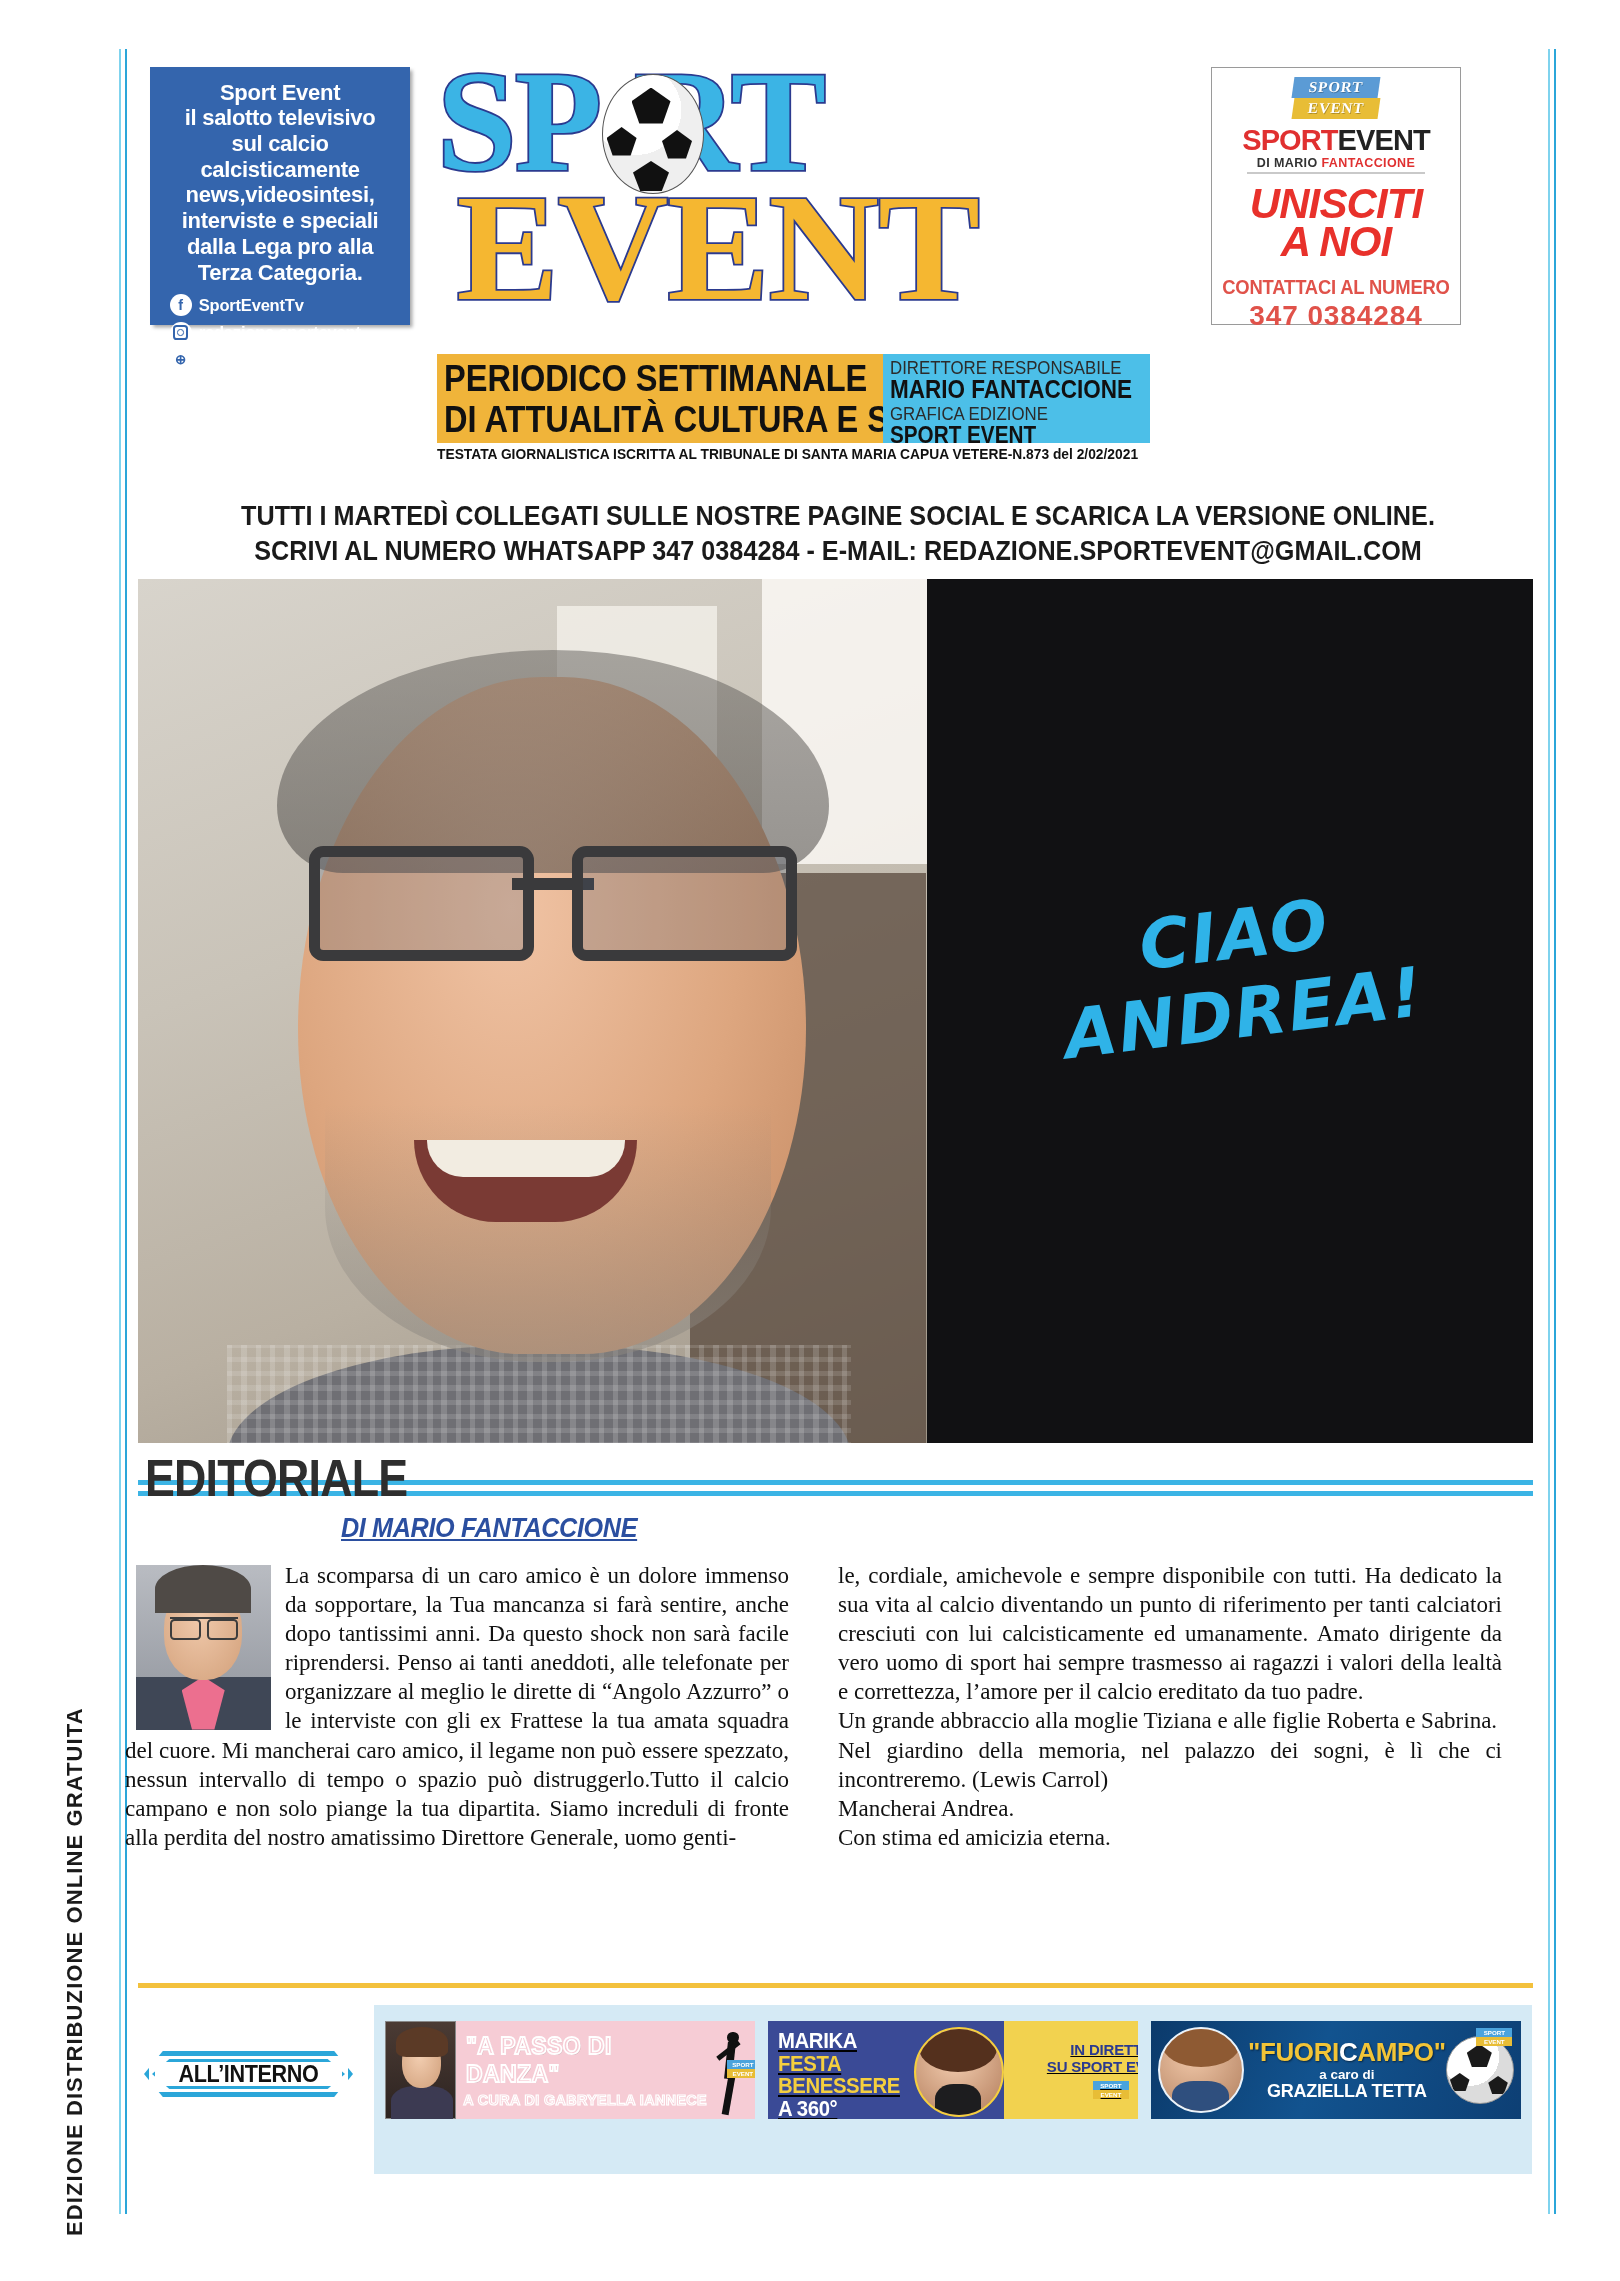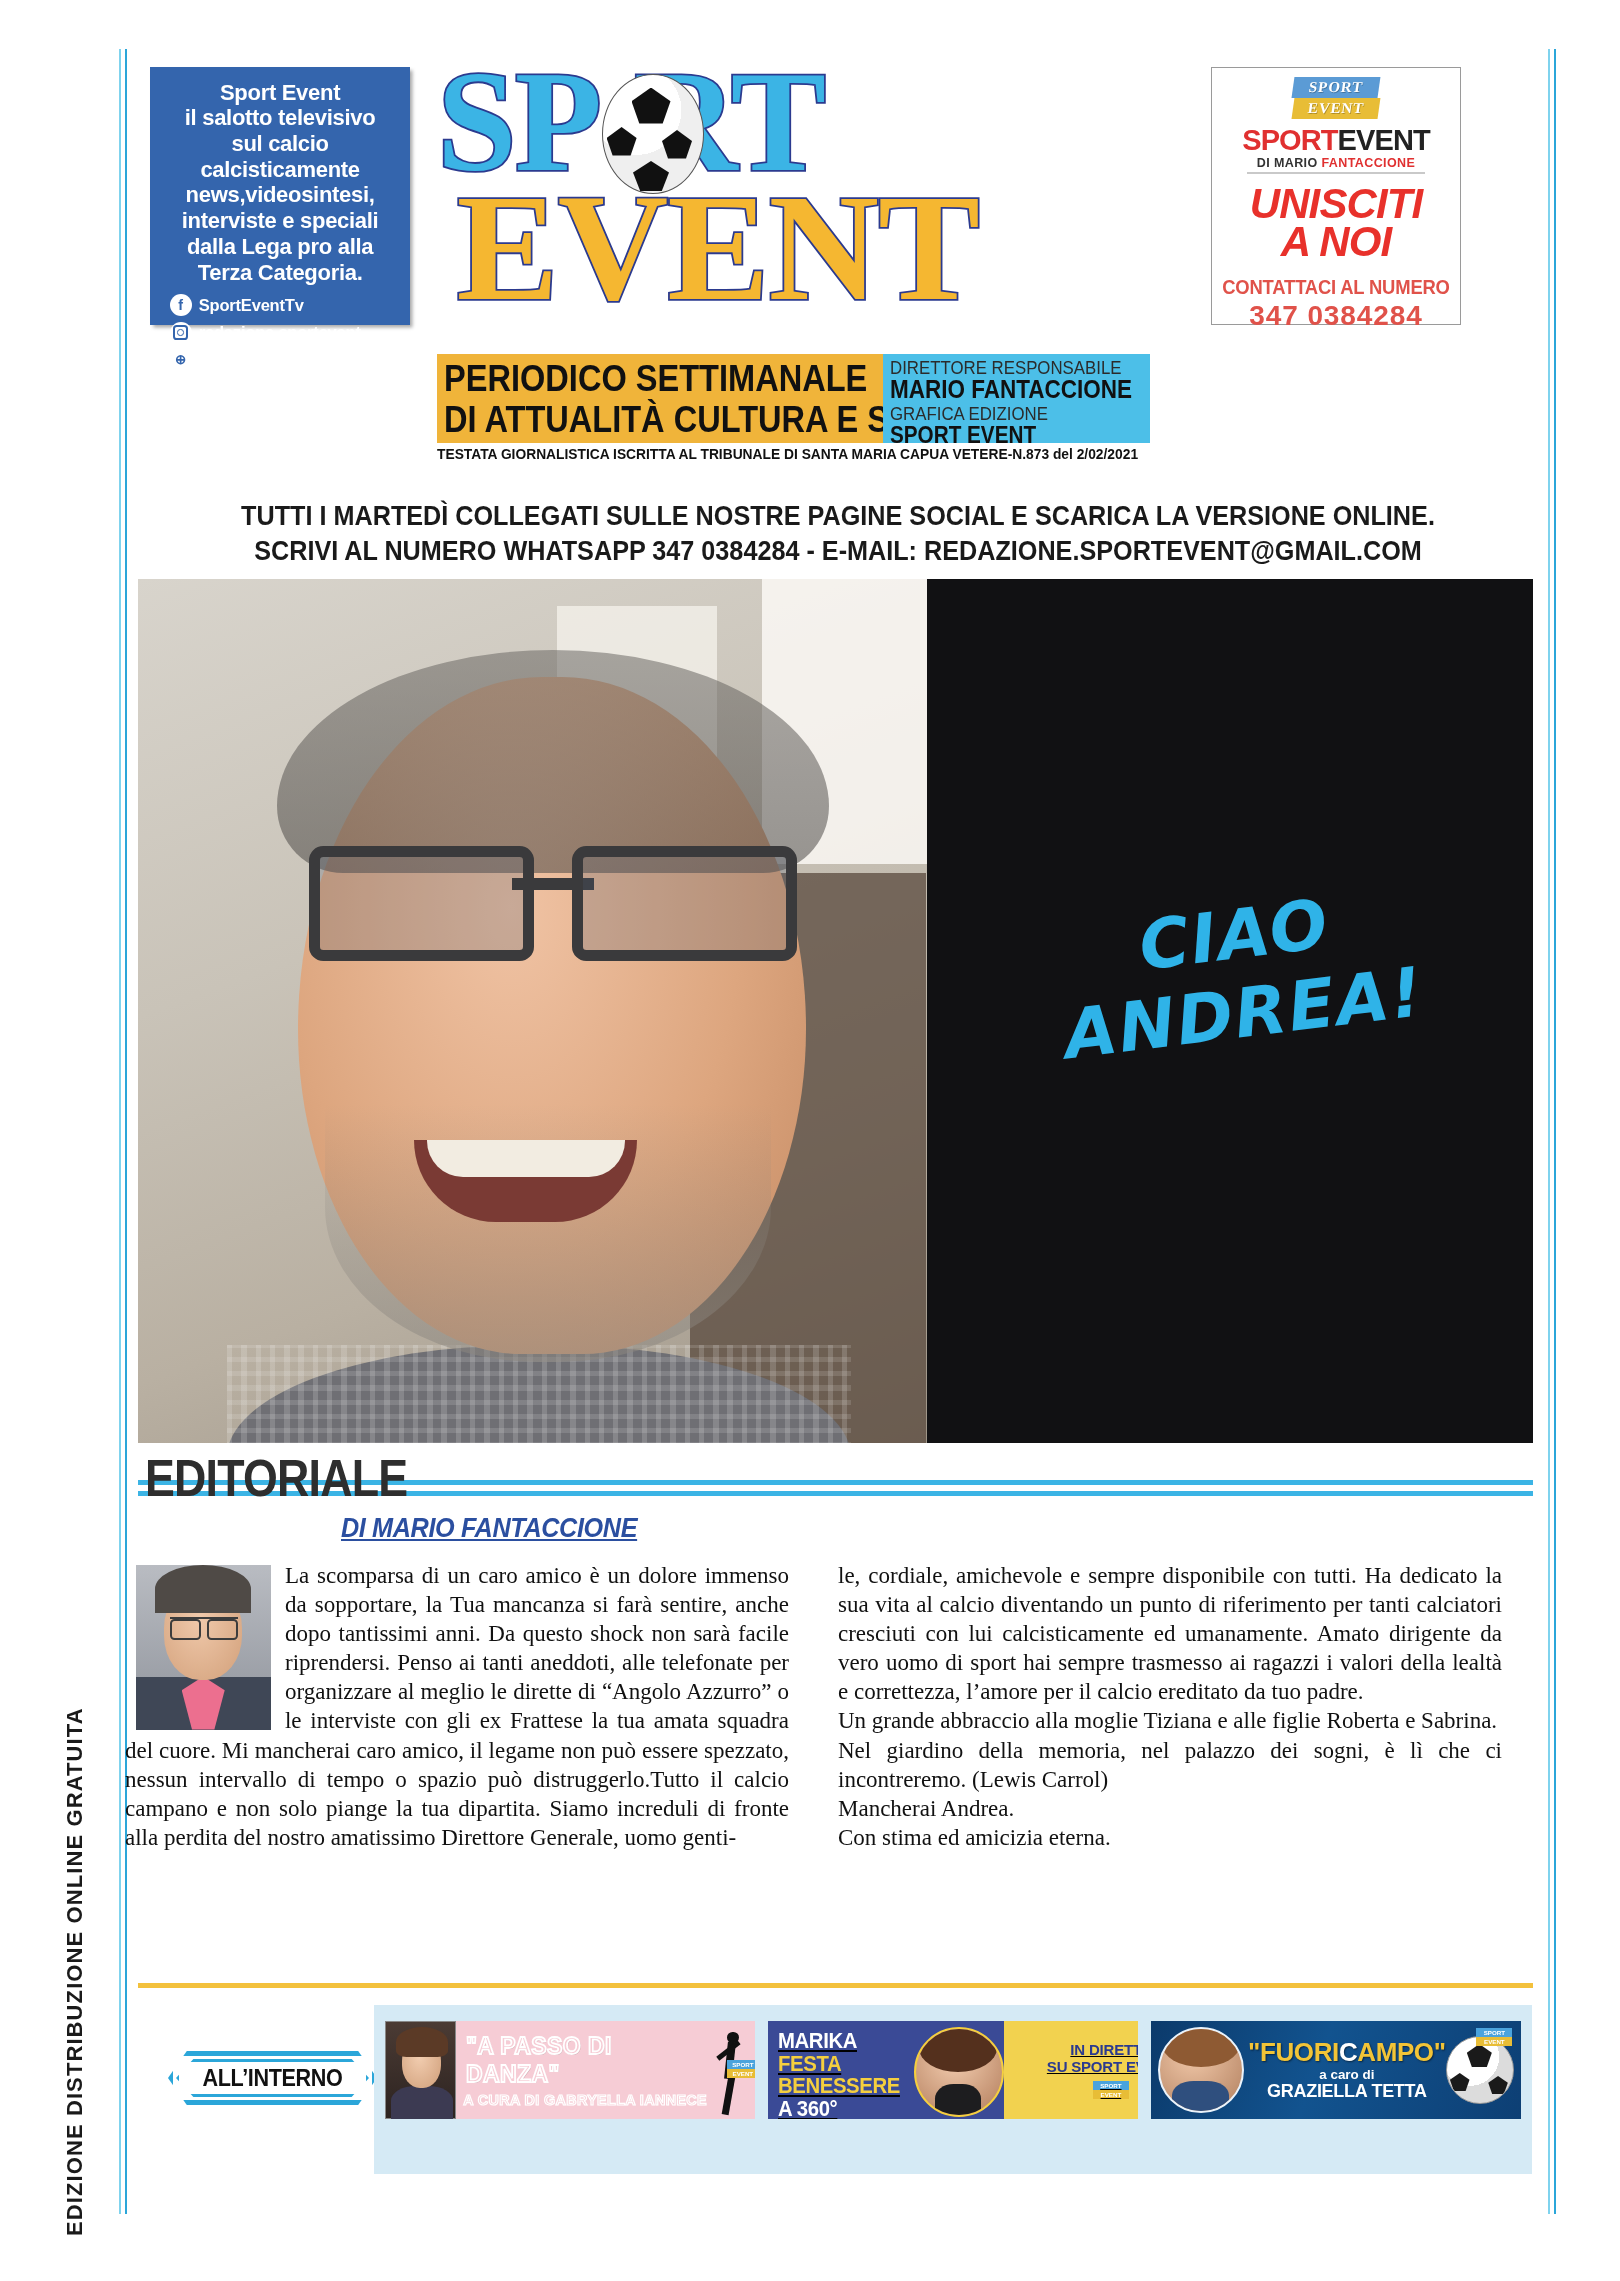--- a/index.html
+++ b/index.html
@@ -180,21 +180,21 @@
   .ap-suit{position:absolute;left:0;top:112px;width:135px;height:53px;background:#3f4756;}
   .ap-shirt{position:absolute;left:46px;top:112px;width:43px;height:53px;background:#ec6f8f;
             clip-path:polygon(50% 0,100% 26%,76% 100%,24% 100%,0 26%);}
   .col p{margin:0;}
 
   
   .ydiv{position:absolute;left:138px;top:1983px;width:1395px;height:4.5px;background:#f3c13c;}
 
   
   .bottom{position:absolute;left:138px;top:2005px;width:1395px;height:178px;}
-  .allinterno{position:absolute;left:30px;top:46px;width:209px;height:54px;}
+  .allinterno{position:absolute;left:6px;top:46px;width:209px;height:46px;}
   .ai-outer{position:absolute;inset:0;border:5.3px solid #2ba6d9;
      clip-path:polygon(0 50%,9% 0,91% 0,100% 50%,91% 100%,9% 100%);}
   .ai-inner{position:absolute;left:8px;top:8px;right:8px;bottom:8px;border:3.6px solid #2ba6d9;
      clip-path:polygon(0 50%,9% 0,91% 0,100% 50%,91% 100%,9% 100%);}
   .ai-label{position:absolute;inset:0;display:flex;align-items:center;justify-content:center;
      font-size:24px;font-weight:bold;color:#111;letter-spacing:-0.4px;
      font-family:"Liberation Sans Narrow","Liberation Sans",sans-serif;transform:scaleX(.9);}
   .adstrip{position:absolute;left:236px;top:0;width:1158px;height:169px;background:#d5eaf5;
            padding:16px 10.7px;box-sizing:border-box;display:flex;gap:12.5px;align-items:flex-start;}
   .ad{height:98px;position:relative;overflow:hidden;flex:1;}

